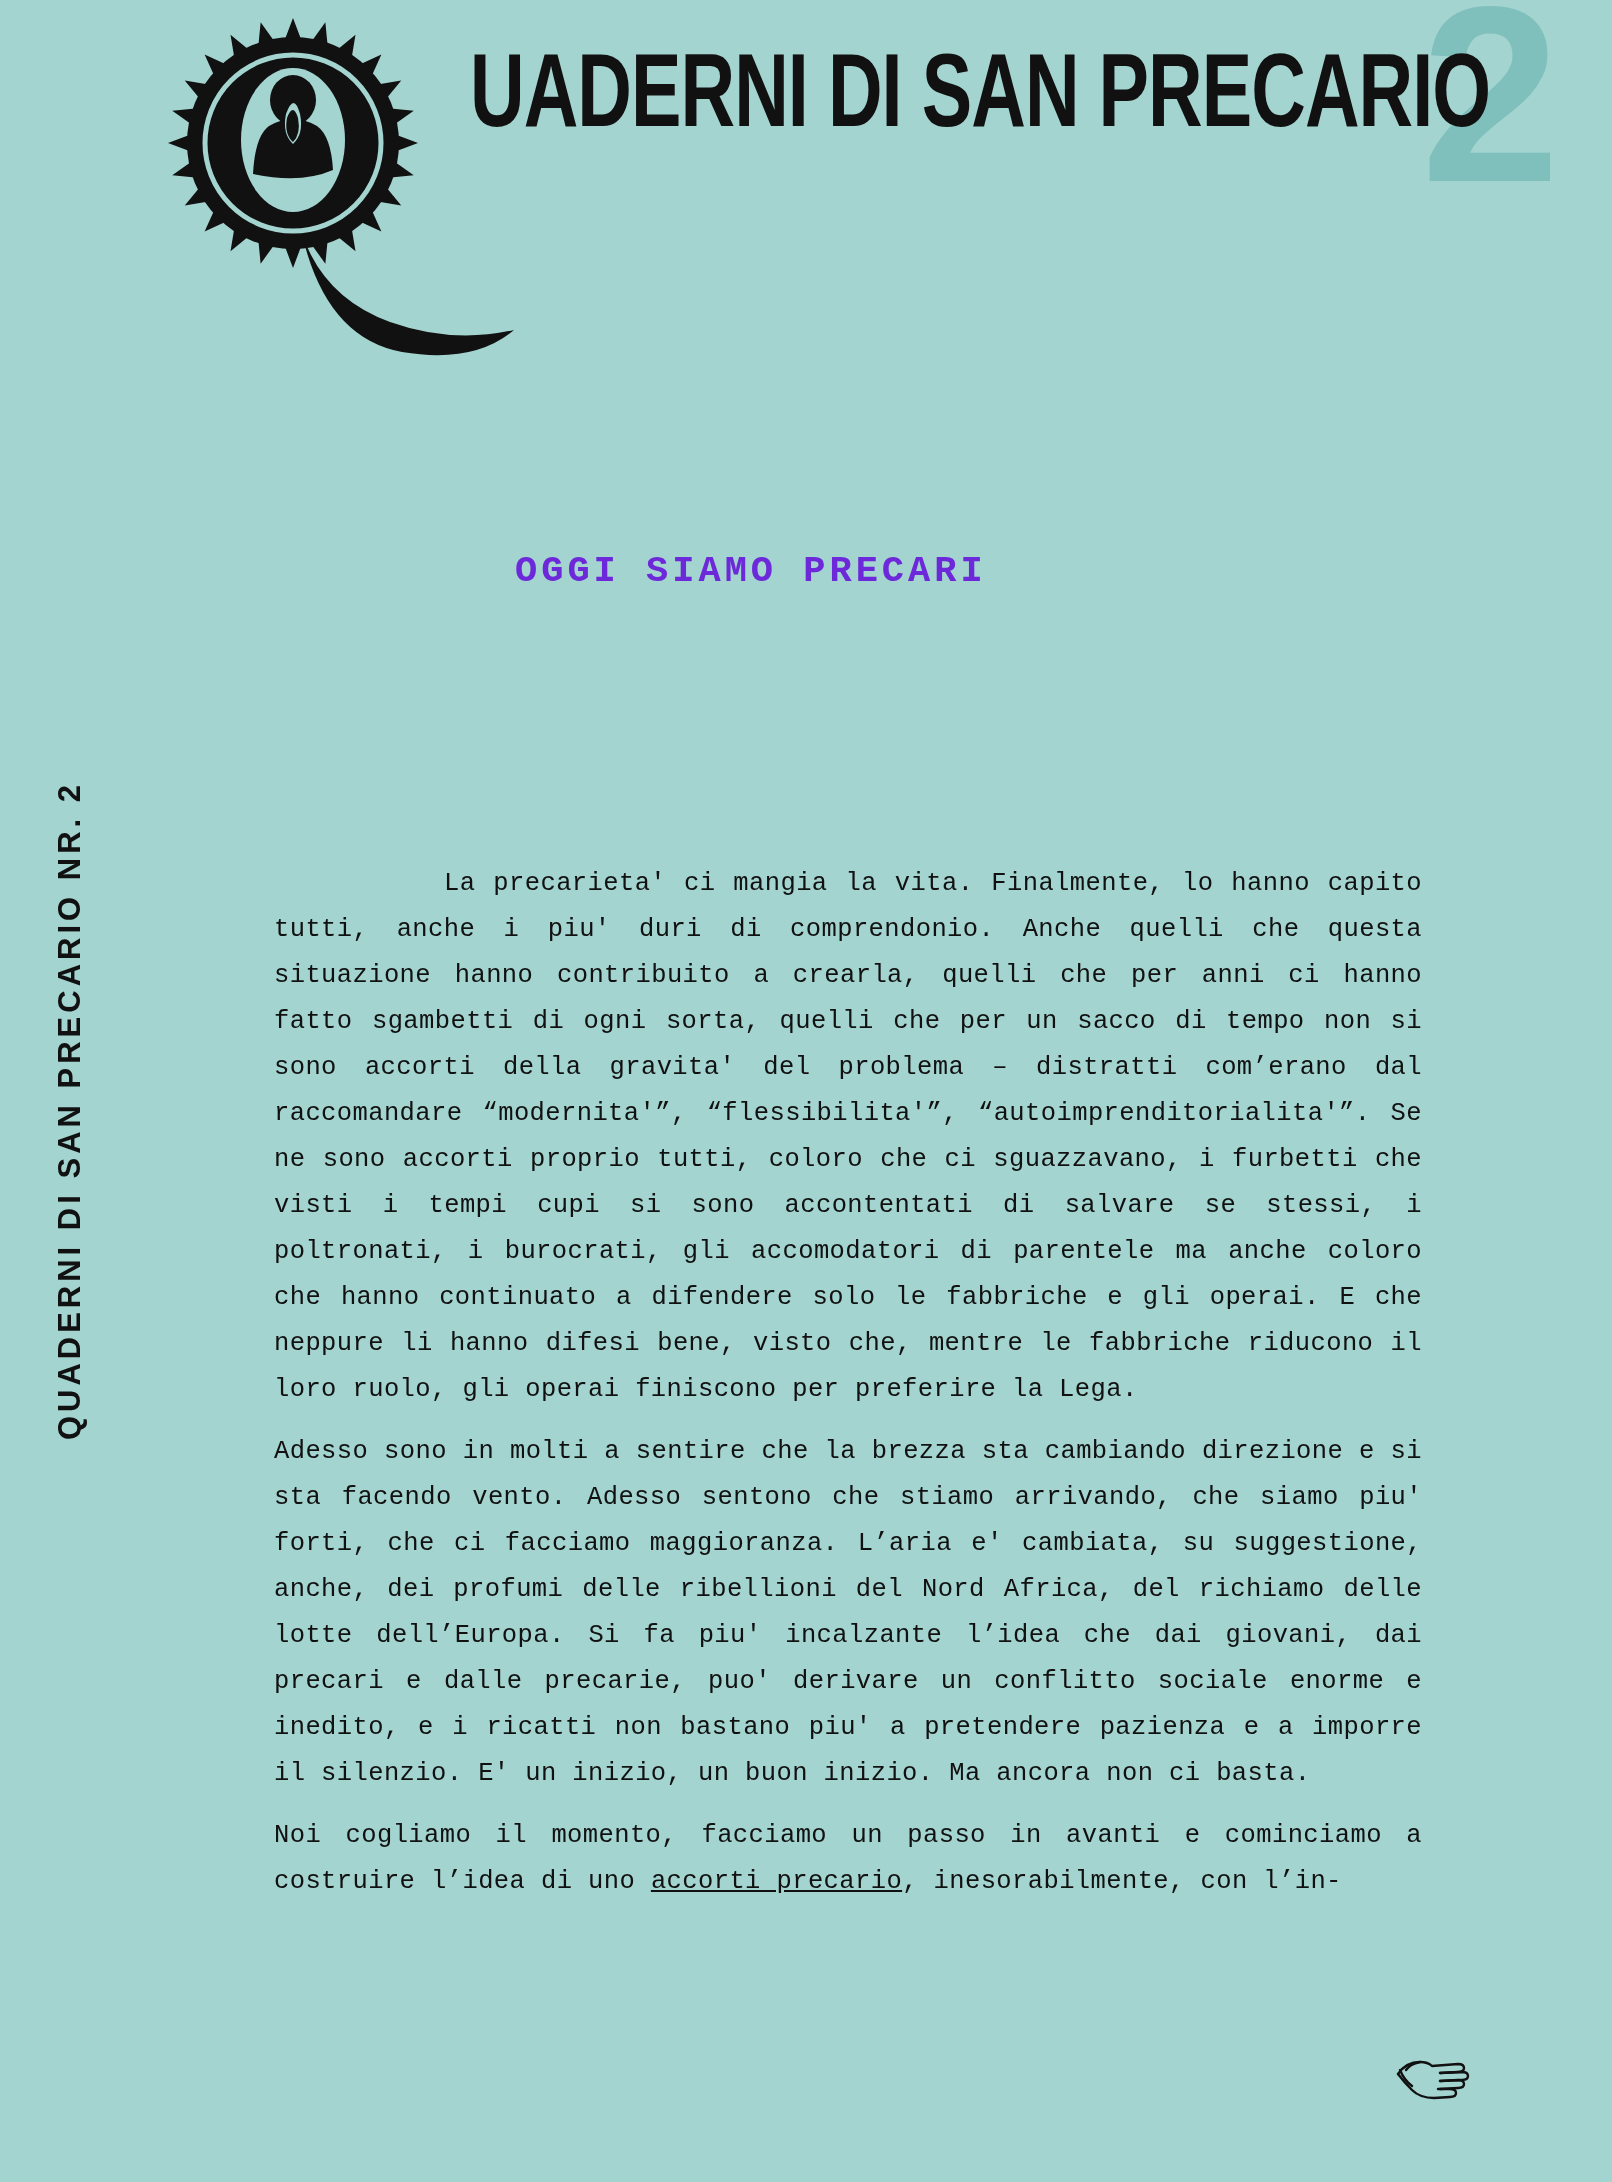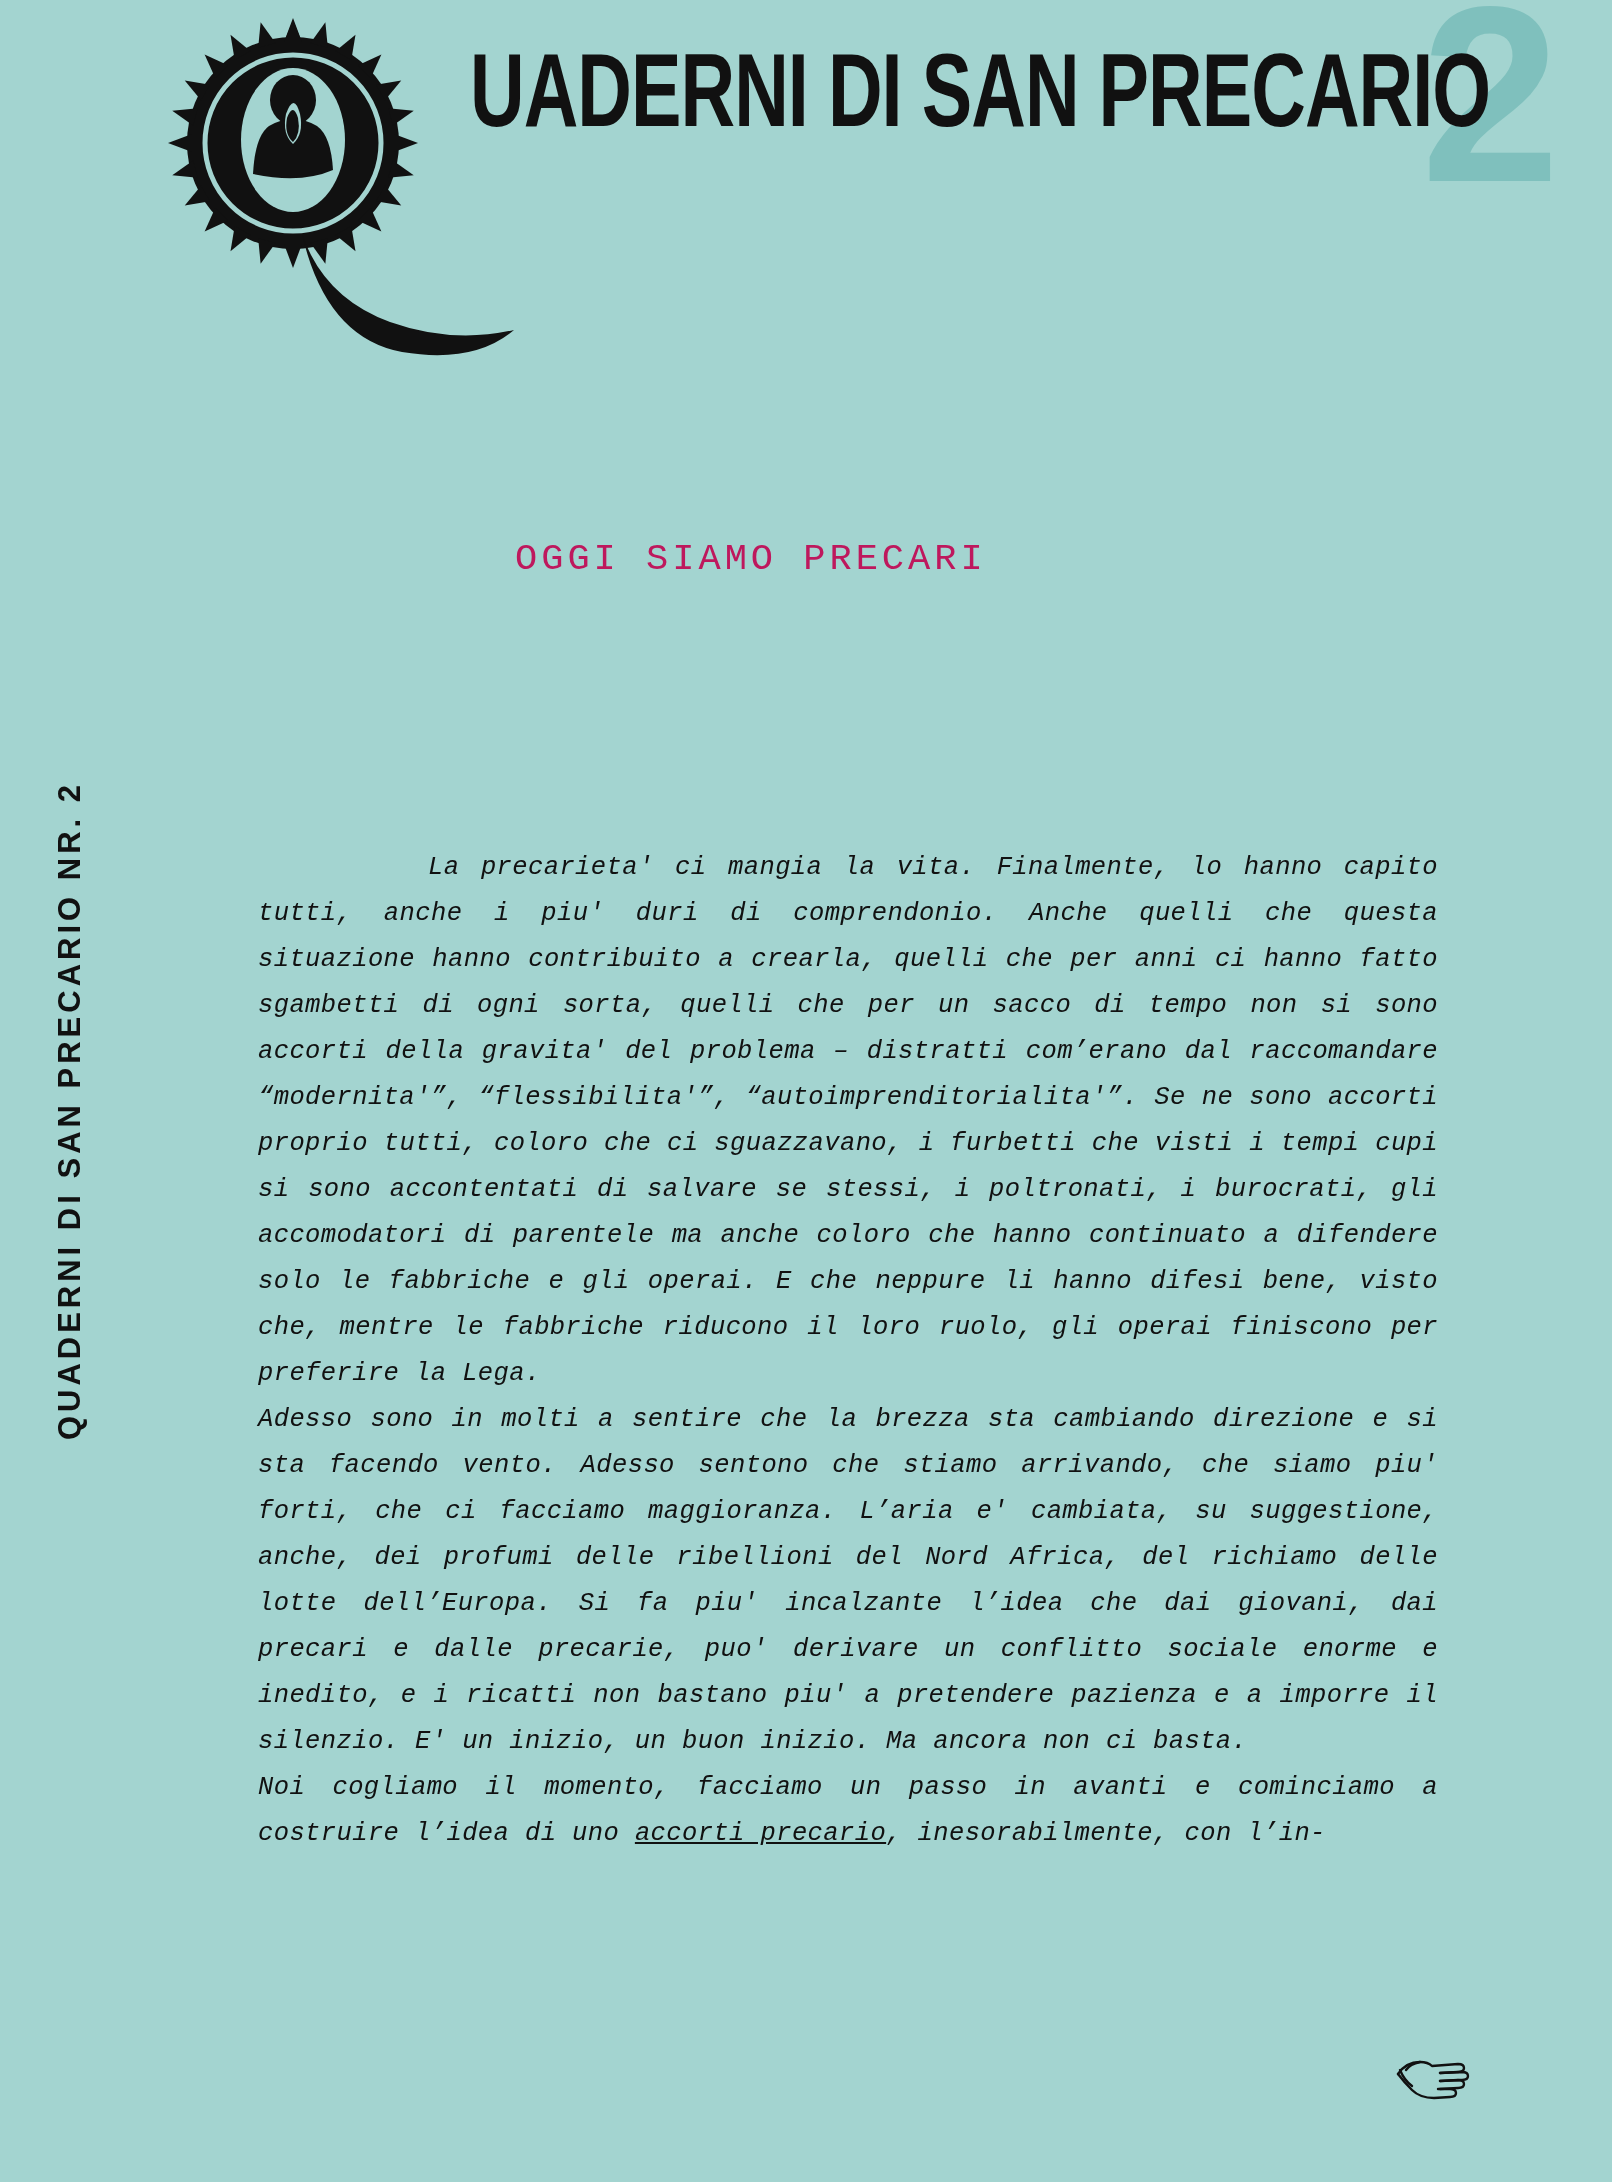--- a/index.html
+++ b/index.html
@@ -109,24 +109,24 @@
     font-size: 31px;
     letter-spacing: 4px;
     color: #111;
     white-space: nowrap;
   }
 
   
   .headline {
     position: absolute;
     left: 515px;
-    top: 536px;
+    top: 548px;
     font-family: "Liberation Mono", monospace;
-    font-weight: normal;
-    color: #be185d;
+    font-weight: bold;
+    color: #6d28d9;
   }
   .headline .line1 {
     font-size: 37px;
     letter-spacing: 4px;
     line-height: 1.25;
   }
   .headline .line2 {
     font-size: 37px;
     letter-spacing: 2.5px;
     line-height: 1.25;
@@ -140,24 +140,23 @@
     left: 258px;
     top: 845px;
     width: 1180px;
     font-family: "Liberation Mono", monospace;
     font-size: 25.5px;
     line-height: 46px;
     color: #111;
     letter-spacing: 0.4px;
   }
   .body-col p {
-    margin: 0;
+    margin: 16px;
     text-align: justify;
     text-justify: inter-character;
-    font-style: italic;
   }
   .body-col p.indent::before {
     content: "";
     display: inline-block;
     width: 170px;
   }
   .underline-link {
     text-decoration: underline;
   }
 

